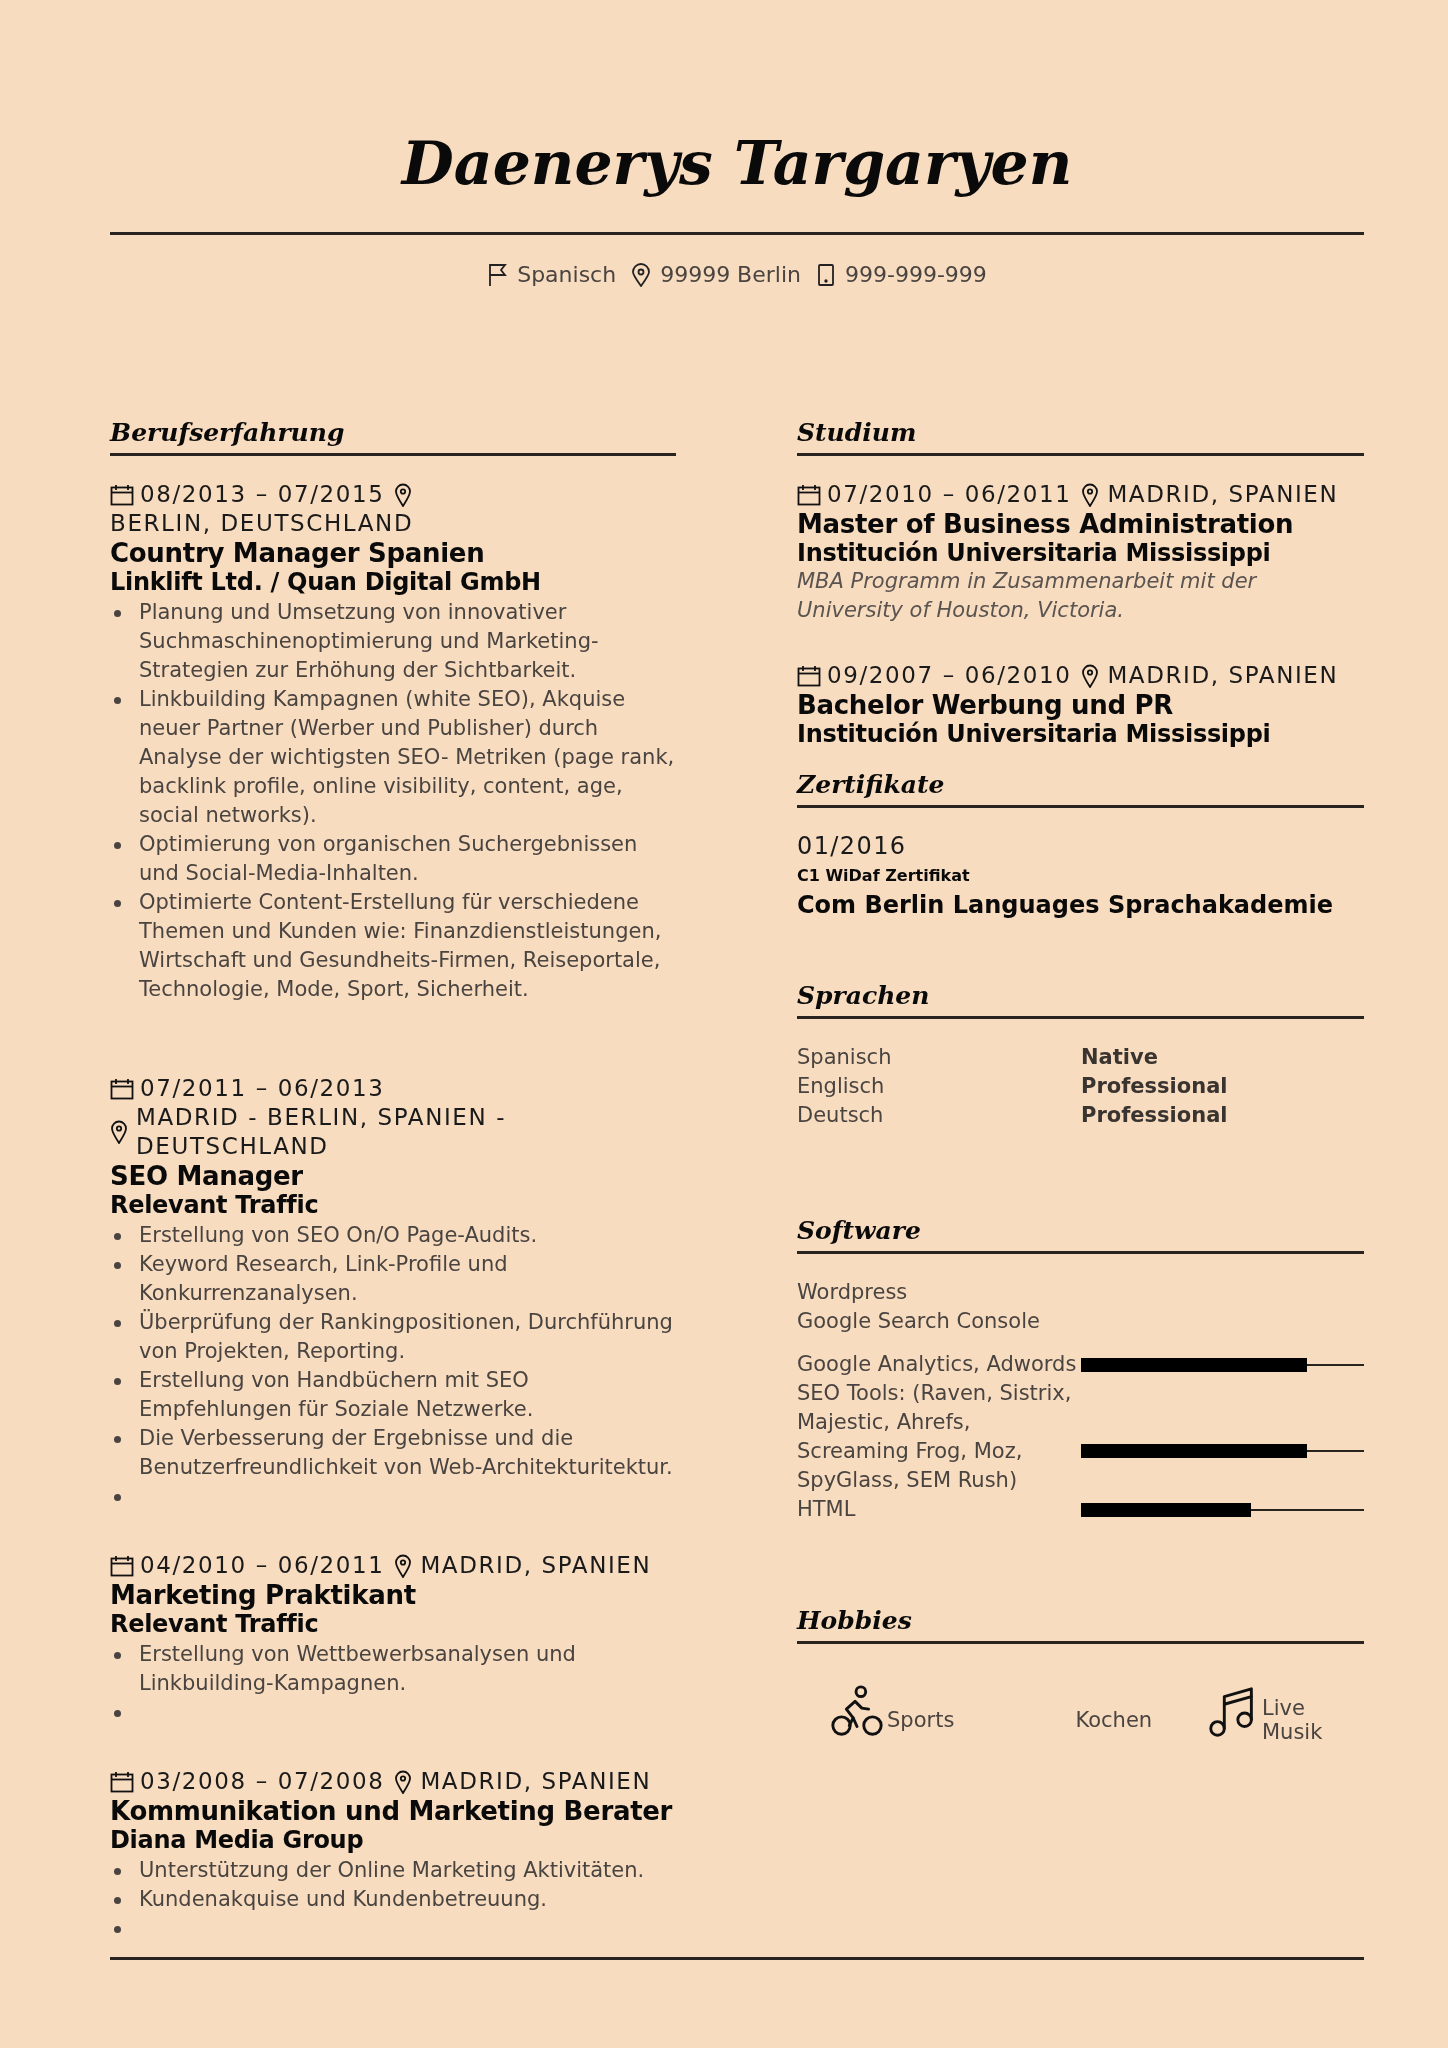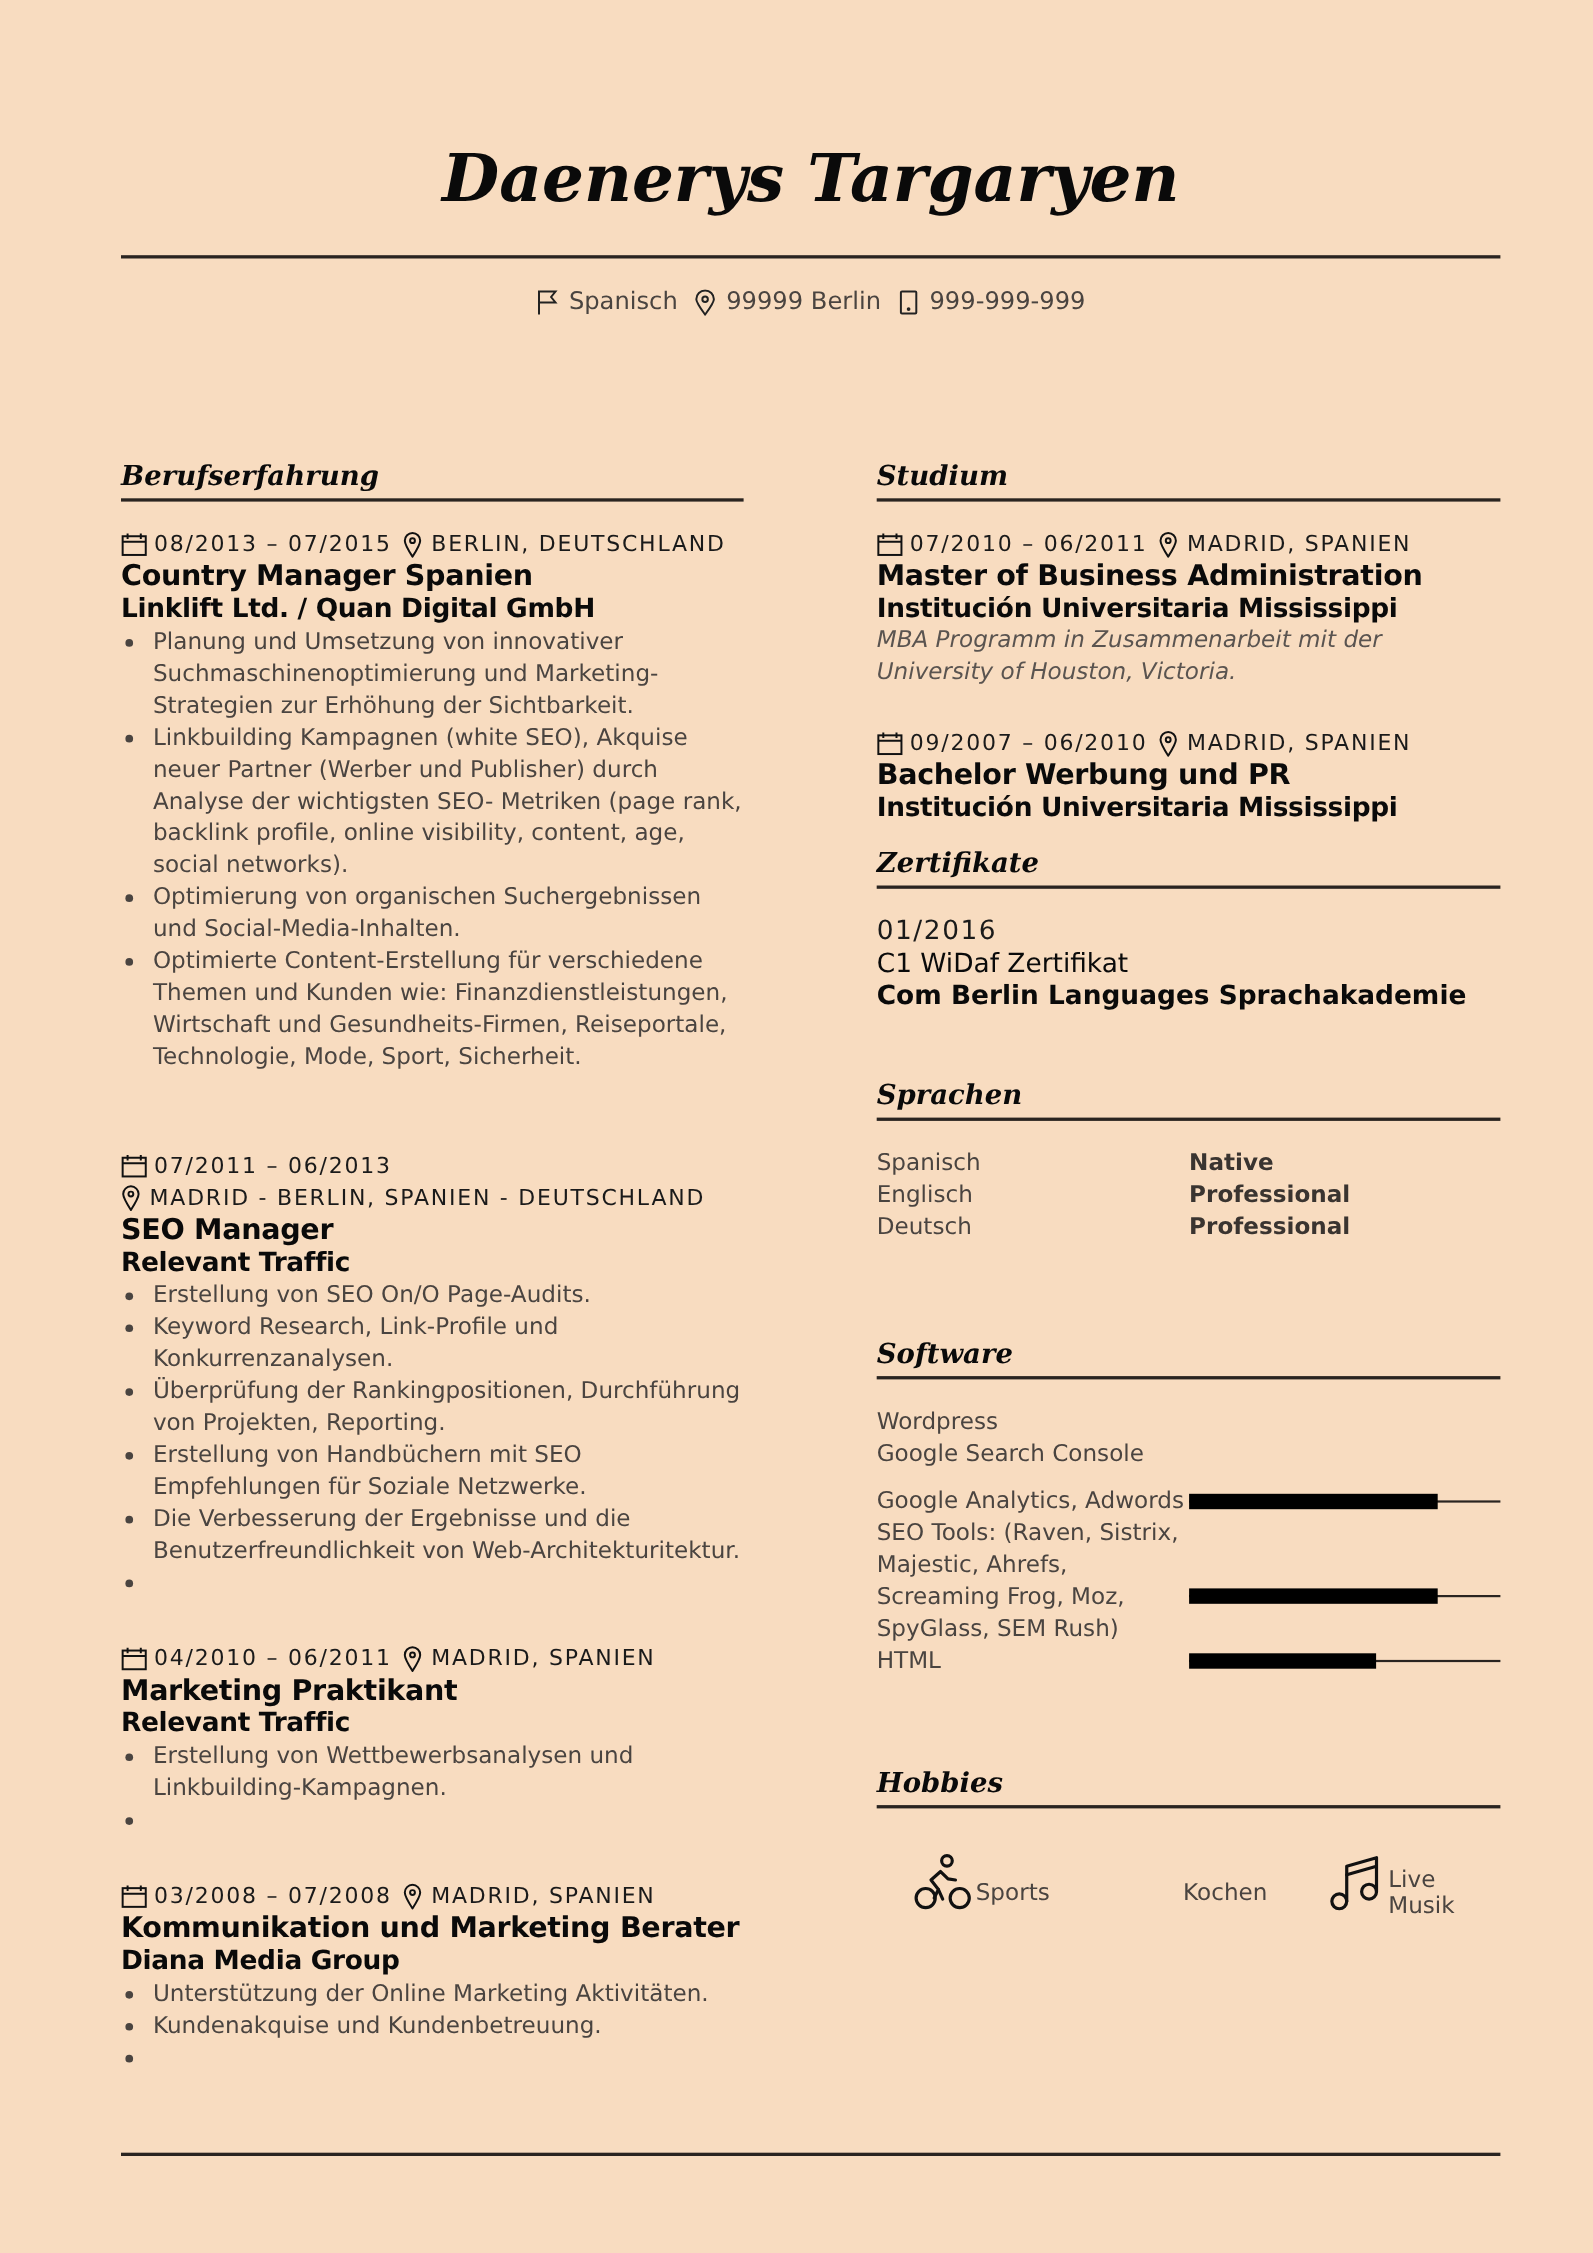--- a/index.html
+++ b/index.html
@@ -35,21 +35,21 @@
   .col-right { position: absolute; left: 687px; top: 418px; width: 567px; }
 
   .sec-title {
     font-family: "DejaVu Serif", serif; font-style: italic; font-weight: bold;
     font-size: 25px; color: #0a0a0a; padding-bottom: 6px;
     border-bottom: 3px solid #2a2420; margin-bottom: 24px;
   }
 
   .meta {
     display: flex; align-items: center; flex-wrap: wrap;
-    font-size: 20px; letter-spacing: 1.6px; color: #1a1a1a; line-height: 29px;
+    font-size: 23px; letter-spacing: 1.6px; color: #1a1a1a; line-height: 29px;
   }
   .meta svg { width: 24px; height: 22px; margin-right: 6px; flex: none; }
   .meta .pin { width: 18px; height: 24px; margin-left: 10px; margin-right: 8px; }
   .meta .line { display: flex; align-items: center; width: 100%; }
   .meta .line .pin { margin-left: 0; }
 
   .role { font-weight: bold; font-size: 26px; line-height: 30px; color: #0a0a0a; letter-spacing: -0.3px; }
   .company { font-weight: bold; font-size: 24px; line-height: 28px; color: #0a0a0a; letter-spacing: -0.3px; }
   ul.bullets { list-style: none; margin-top: 2px; }
   ul.bullets li {
@@ -59,21 +59,21 @@
   ul.bullets li::before {
     content: ""; position: absolute; left: 4px; top: 12px;
     width: 7px; height: 7px; border-radius: 50%; background: #4a4440;
   }
   .job { margin-bottom: 40px; }
 
   .edu { margin-bottom: 22px; }
   .edu-desc { font-style: italic; font-size: 21px; line-height: 29px; color: #5a5450; }
 
   .cert-date { font-size: 24px; letter-spacing: 1.4px; color: #1a1a1a; line-height: 29px; }
-  .cert-name { font-weight: normal; font-size: 24px; line-height: 30px; color: #0a0a0a; }
+  .cert-name { font-weight: bold; font-size: 16px; line-height: 30px; color: #0a0a0a; }
   .cert-org { font-weight: bold; font-size: 24px; line-height: 28px; color: #0a0a0a; }
 
   .lang-row { display: flex; font-size: 21px; line-height: 29px; }
   .lang-row .ln { width: 284px; color: #4a4440; }
   .lang-row .lv { font-weight: bold; color: #3a3430; }
 
   .sw-row { display: flex; align-items: center; }
   .sw-name { width: 284px; font-size: 21px; line-height: 29px; color: #4a4440; }
   .sw-track { flex: 1; height: 2px; background: #2a2420; position: relative; }
   .sw-fill { position: absolute; left: 0; top: -6px; height: 14px; background: #000; }

